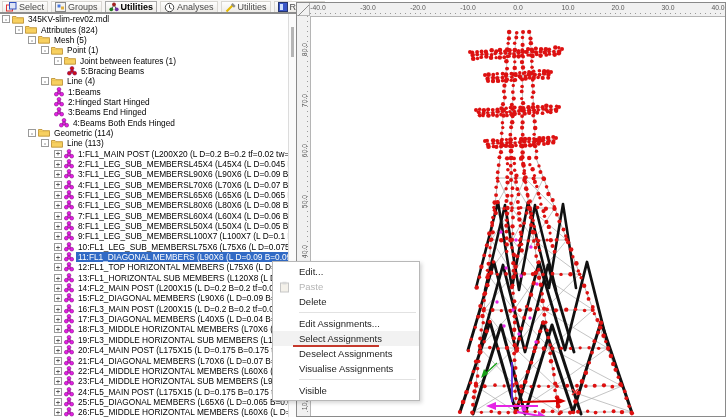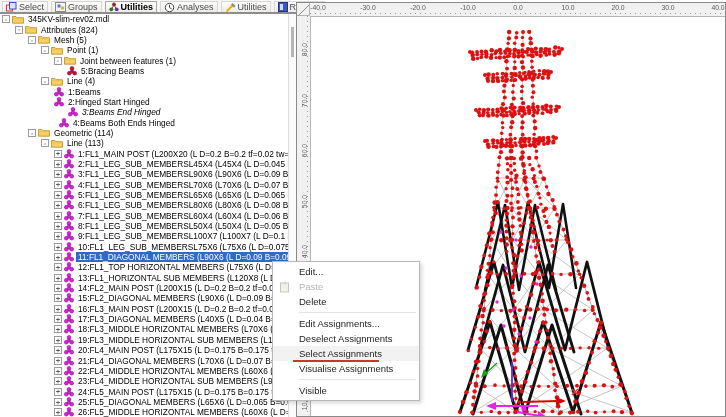--- a/index.html
+++ b/index.html
@@ -234,21 +234,21 @@
             <line x1="5" y1="2.5" x2="7.6" y2="7" stroke="#666" stroke-width="0.6"></line>
             <line x1="2.4" y1="7" x2="7.6" y2="7" stroke="#666" stroke-width="0.6"></line>
             <circle cx="5" cy="2.3" r="1.9" fill="#e322e3" stroke="#7a077a" stroke-width="0.5"></circle>
             <circle cx="2.3" cy="7.2" r="1.9" fill="#e322e3" stroke="#7a077a" stroke-width="0.5"></circle>
             <circle cx="7.7" cy="7.2" r="1.9" fill="#e322e3" stroke="#7a077a" stroke-width="0.5"></circle>
             <circle cx="5" cy="5.3" r="1.5" fill="#e322e3" stroke="#7a077a" stroke-width="0.5"></circle>
           </svg>
         </span>
         <span class="tlabel">2:Hinged Start Hinged</span>
       </div>
-      <div class="trow" style="padding-left: 68px; font-style: italic;">
+      <div class="trow" style="padding-left: 54px;">
         <span class="ticon">
           <svg width="10" height="10">
             <line x1="5" y1="2.5" x2="2.4" y2="7" stroke="#666" stroke-width="0.6"></line>
             <line x1="5" y1="2.5" x2="7.6" y2="7" stroke="#666" stroke-width="0.6"></line>
             <line x1="2.4" y1="7" x2="7.6" y2="7" stroke="#666" stroke-width="0.6"></line>
             <circle cx="5" cy="2.3" r="1.9" fill="#e322e3" stroke="#7a077a" stroke-width="0.5"></circle>
             <circle cx="2.3" cy="7.2" r="1.9" fill="#e322e3" stroke="#7a077a" stroke-width="0.5"></circle>
             <circle cx="7.7" cy="7.2" r="1.9" fill="#e322e3" stroke="#7a077a" stroke-width="0.5"></circle>
             <circle cx="5" cy="5.3" r="1.5" fill="#e322e3" stroke="#7a077a" stroke-width="0.5"></circle>
           </svg>
@@ -1545,26 +1545,26 @@
           </svg></span>
         <span>Paste</span>
       </div>
       <div class="mi">
         <span>Delete</span>
       </div>
       <div class="msep"></div>
       <div class="mi">
         <span>Edit Assignments...</span>
       </div>
-      <div class="mi">
-        <span>Deselect Assignments</span>
-      </div>
       <div class="mi hl">
         <span>Select Assignments</span>
         <div class="underline"></div>
+      </div>
+      <div class="mi">
+        <span>Deselect Assignments</span>
       </div>
       <div class="mi">
         <span>Visualise Assignments</span>
       </div>
       <div class="msep"></div>
       <div class="mi">
         <span>Visible</span>
       </div>
     </div>
 

